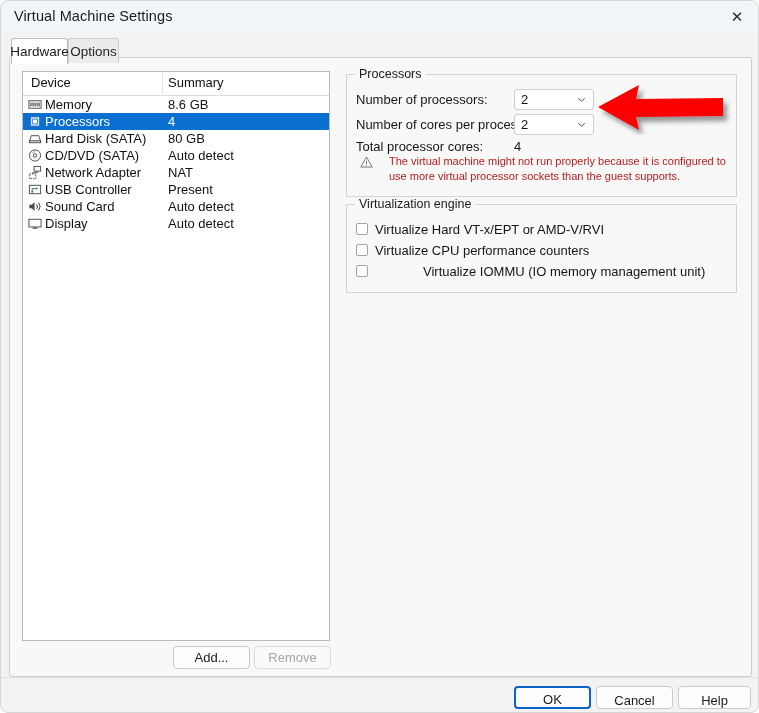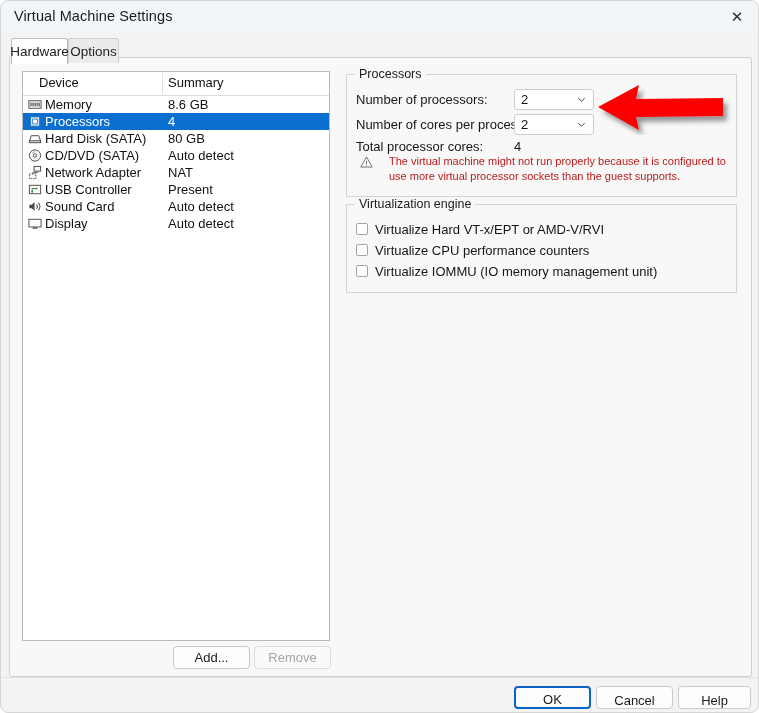--- a/index.html
+++ b/index.html
@@ -123,21 +123,21 @@
     background: #ffffff;
     border-bottom: 1px solid #dcdcdc;
   }
   #list-header .col {
     position: absolute;
     top: 3px;
     font-size: 13px;
     color: #111;
     white-space: nowrap;
   }
-  #col-device { left: 16px; text-align: right; }
+  #col-device { left: 8px; text-align: right; }
   #col-summary { left: 145px; text-align: right; }
   #hdr-divider {
     position: absolute;
     left: 139px; top: 1px;
     width: 1px; height: 21px;
     background: #e2e2e2;
   }
   .row {
     position: relative;
     height: 17px;
@@ -288,21 +288,21 @@
     flex: 0 0 auto;
   }
   .cbrow .lbl {
     margin-left: 7px;
     font-size: 13px;
     color: #161616;
     white-space: nowrap;
   }
   #cb-vtx   { top: 220px; }
   #cb-perf  { top: 241px; }
-  #cb-iommu { top: 262px; }
+  #cb-iommu { top: 262px; gap: 48px; }
 
   
   #footer-sep {
     position: absolute;
     left: 0; top: 676px;
     width: 759px; height: 1px;
     background: #e2e2e2;
   }
   .fbtn {
     position: absolute;

